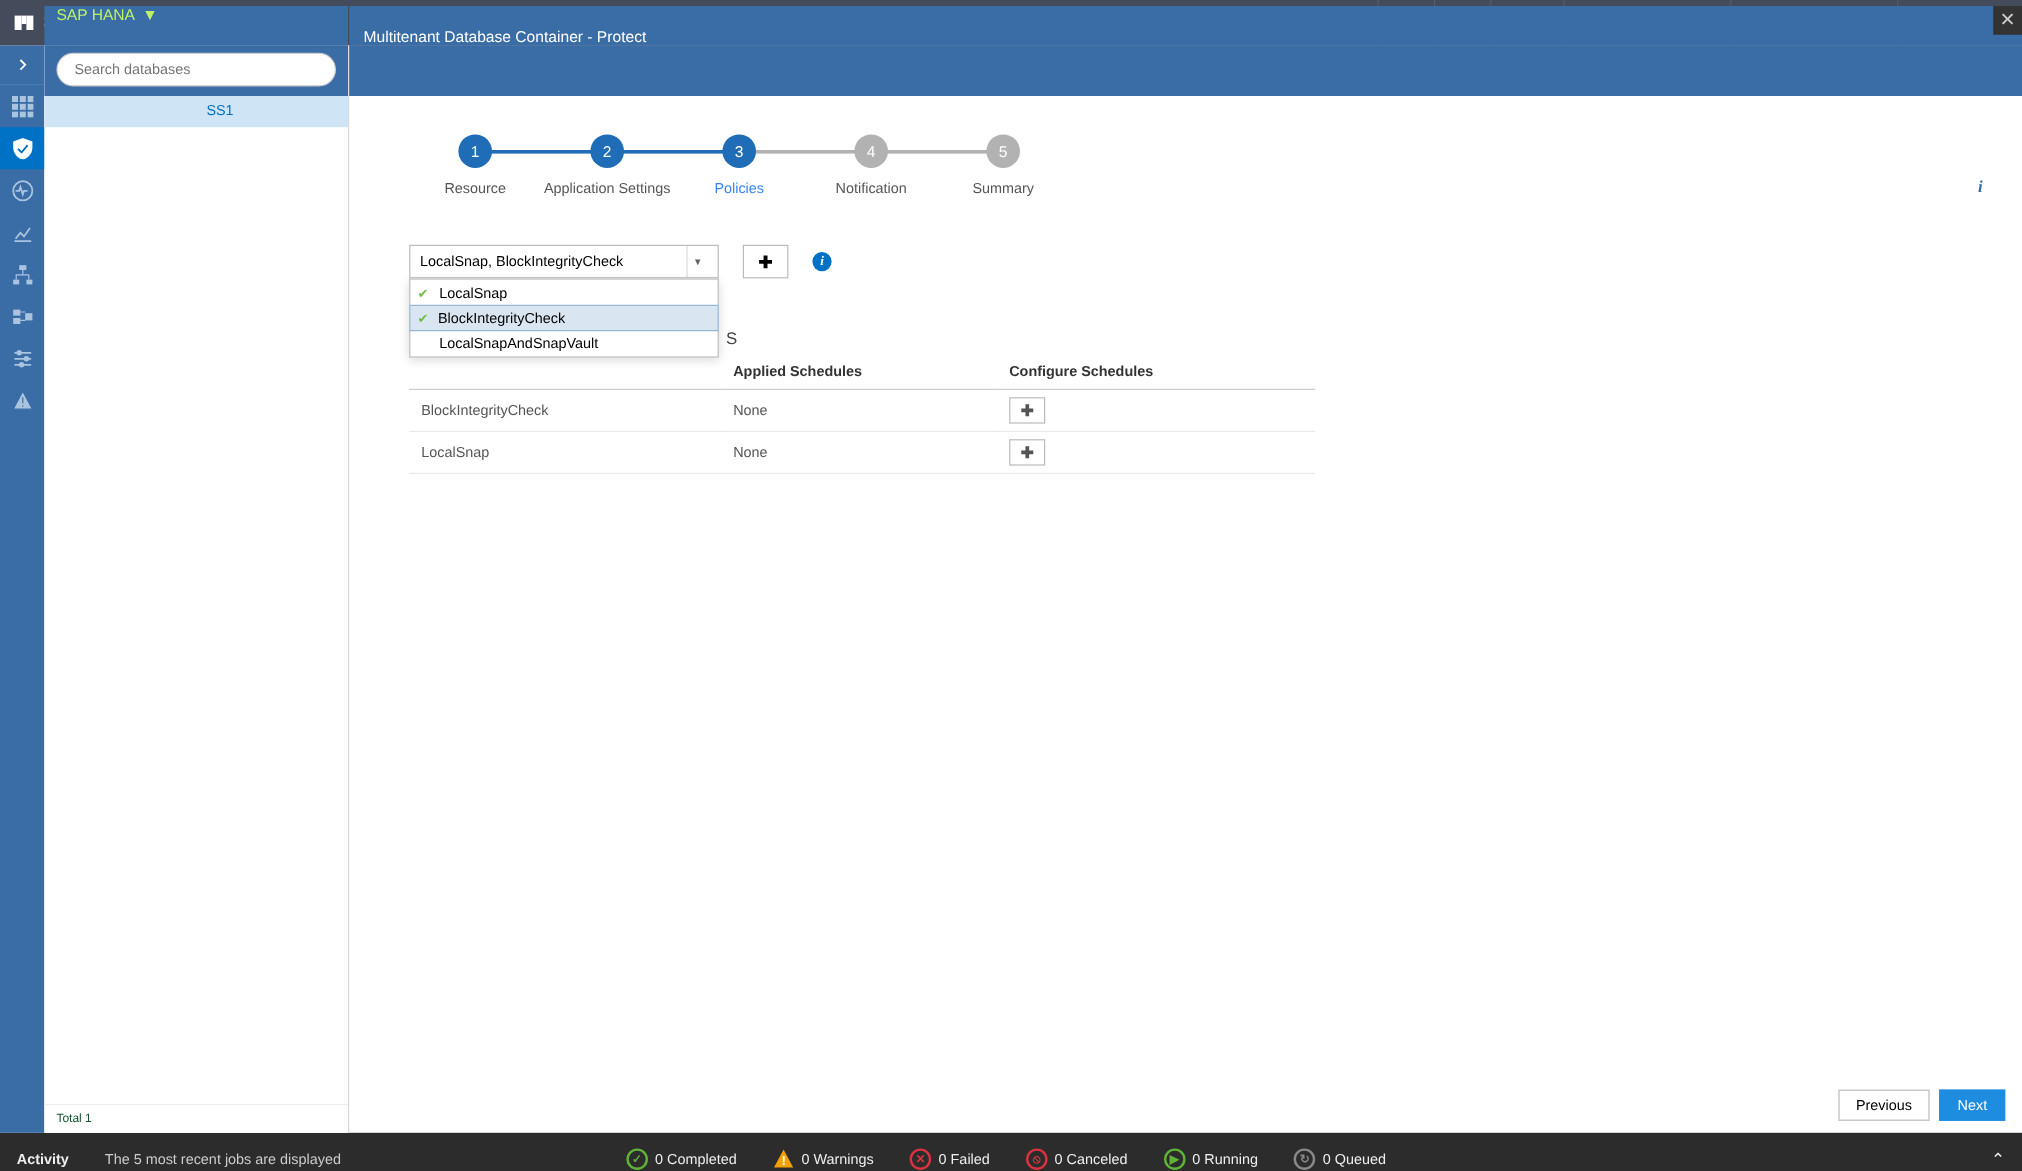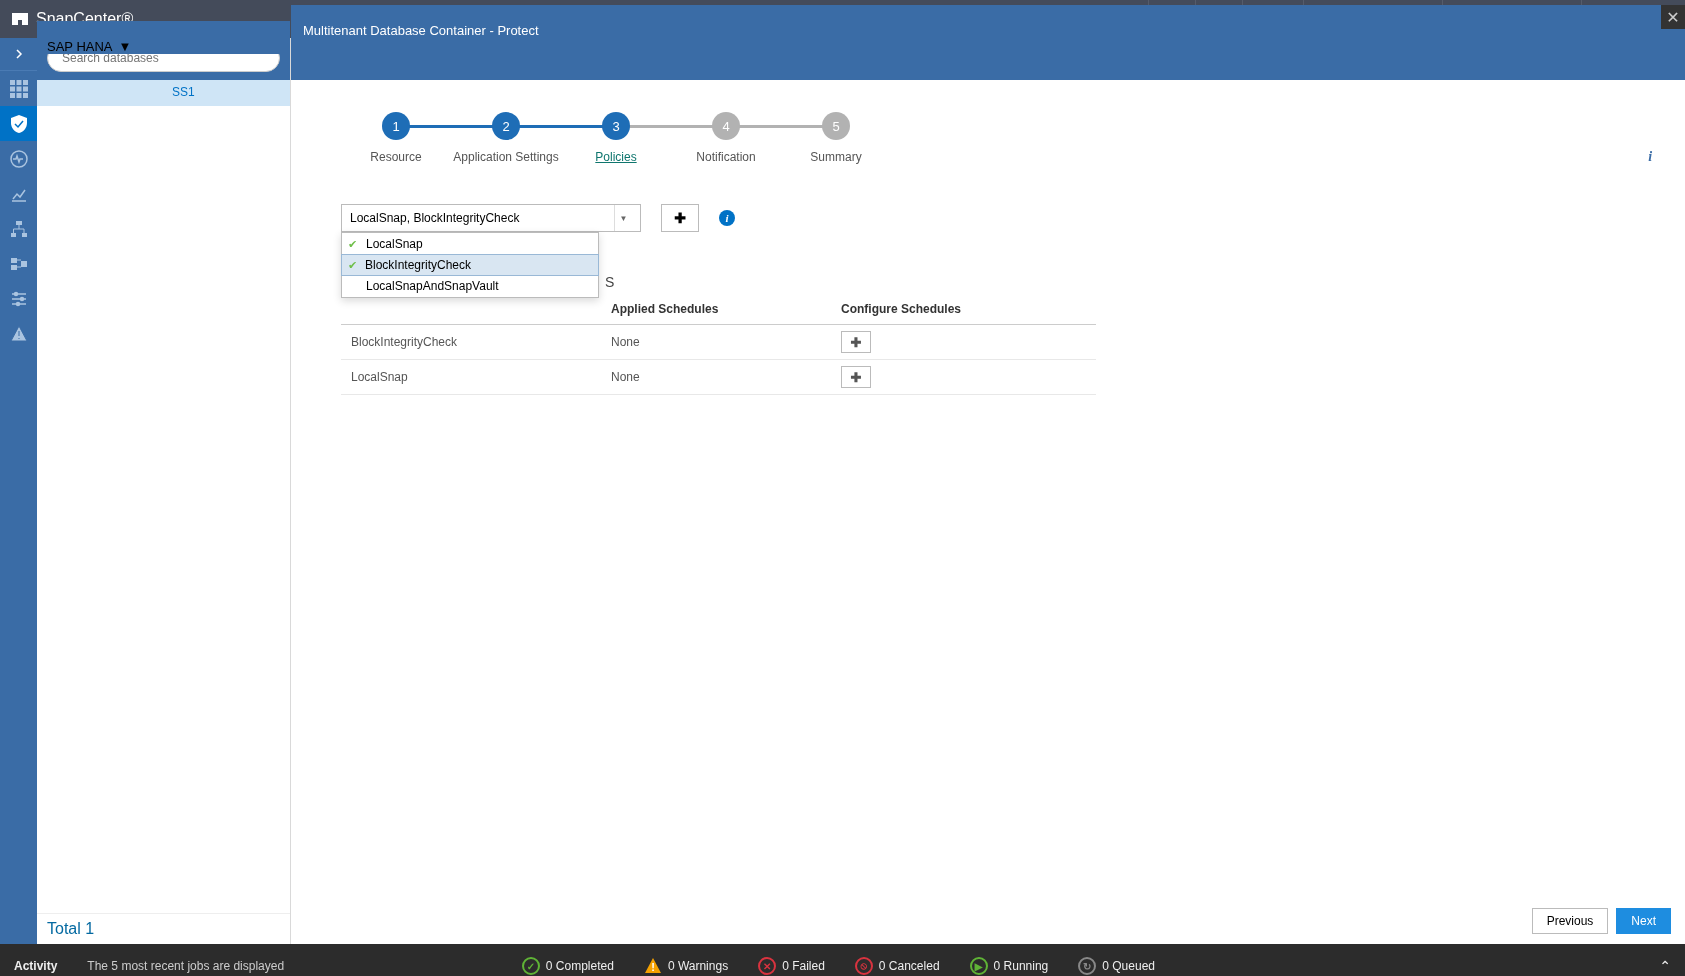--- a/index.html
+++ b/index.html
@@ -174,22 +174,22 @@
       align-items: center;
       font-size: 12px;
       background: #cfe5f6;
       padding-left: 135px;
       color: #0072c6;
       cursor: pointer;
     }
     .side-footer {
       margin-top: auto;
       padding: 6px 10px;
-      font-size: 16px;
-      color: #0369a1;
+      font-size: 10px;
+      color: #14532d;
       border-top: 1px solid #eee;
     }
     
     
     .main-content {
       flex: 1;
       display: flex;
       flex-direction: column;
       position: relative;
     }
@@ -226,21 +226,21 @@
       justify-content: center;
       font-size: 13px;
       color: #fff;
       z-index: 2;
       position: relative;
     }
     .step-circle.done { background: #1e6db6; }
     .step-circle.active { background: #1e6db6; }
     .step-circle.pending { background: #b2b2b2; }
     .step-label { margin-top: 10px; font-size: 12px; color: #555; }
-    .step.current .step-label { color: #0f766e; text-decoration: underline; }
+    .step.current .step-label { color: #3b82f6; }
     .step-line {
       position: absolute;
       height: 3px;
       background: #1e6db6;
       top: 13px;
       left: 50%;
       width: 110px;
       z-index: 1;
     }
     .step-line.pending { background: #b2b2b2; }
@@ -251,21 +251,21 @@
       margin-bottom: 16px;
     }
     
     
     .dropdown-row {
       display: flex;
       align-items: center;
       gap: 20px;
     }
     .dropdown {
-      width: 300px;
+      width: 258px;
       height: 28px;
       border: 1px solid #bbb;
       display: flex;
       align-items: center;
       justify-content: space-between;
       padding: 0 8px;
       font-size: 12px;
       cursor: pointer;
       position: relative;
       background: #fff;
@@ -553,21 +553,21 @@
         </svg>
     </div>
     <div class="nav-item">
       <svg viewBox="0 0 18 18" fill="currentColor">
           <path d="M9 1l8 15H1L9 1zm0 5v5m0 2v1" stroke="#3a6ca6" stroke-width="1"></path>
         </svg>
     </div>
   </div>
 
   <div class="side-panel">
-    <div style="position:absolute;top:-33px;left:0;height:33px;width:100%;display:flex;align-items:flex-end;padding-left:10px;gap:6px;color:#000000;font-size:13px;z-index:2;background:#3a6ca6;margin-top:16px;">
+    <div style="position:absolute;top:-33px;left:0;height:33px;width:100%;display:flex;align-items:flex-start;padding-left:10px;gap:6px;color:#bef264;font-size:13px;z-index:2;background:#3a6ca6;">
       <span>SAP HANA</span>
       <span class="dd-chevron">▼</span>
     </div>
     <div class="search-wrap">
       <input class="search-input" placeholder="Search databases" style="">
     </div>
     <div class="list-row">
       <span>SS1</span>
     </div>
     <div class="side-footer">Total 1</div>

